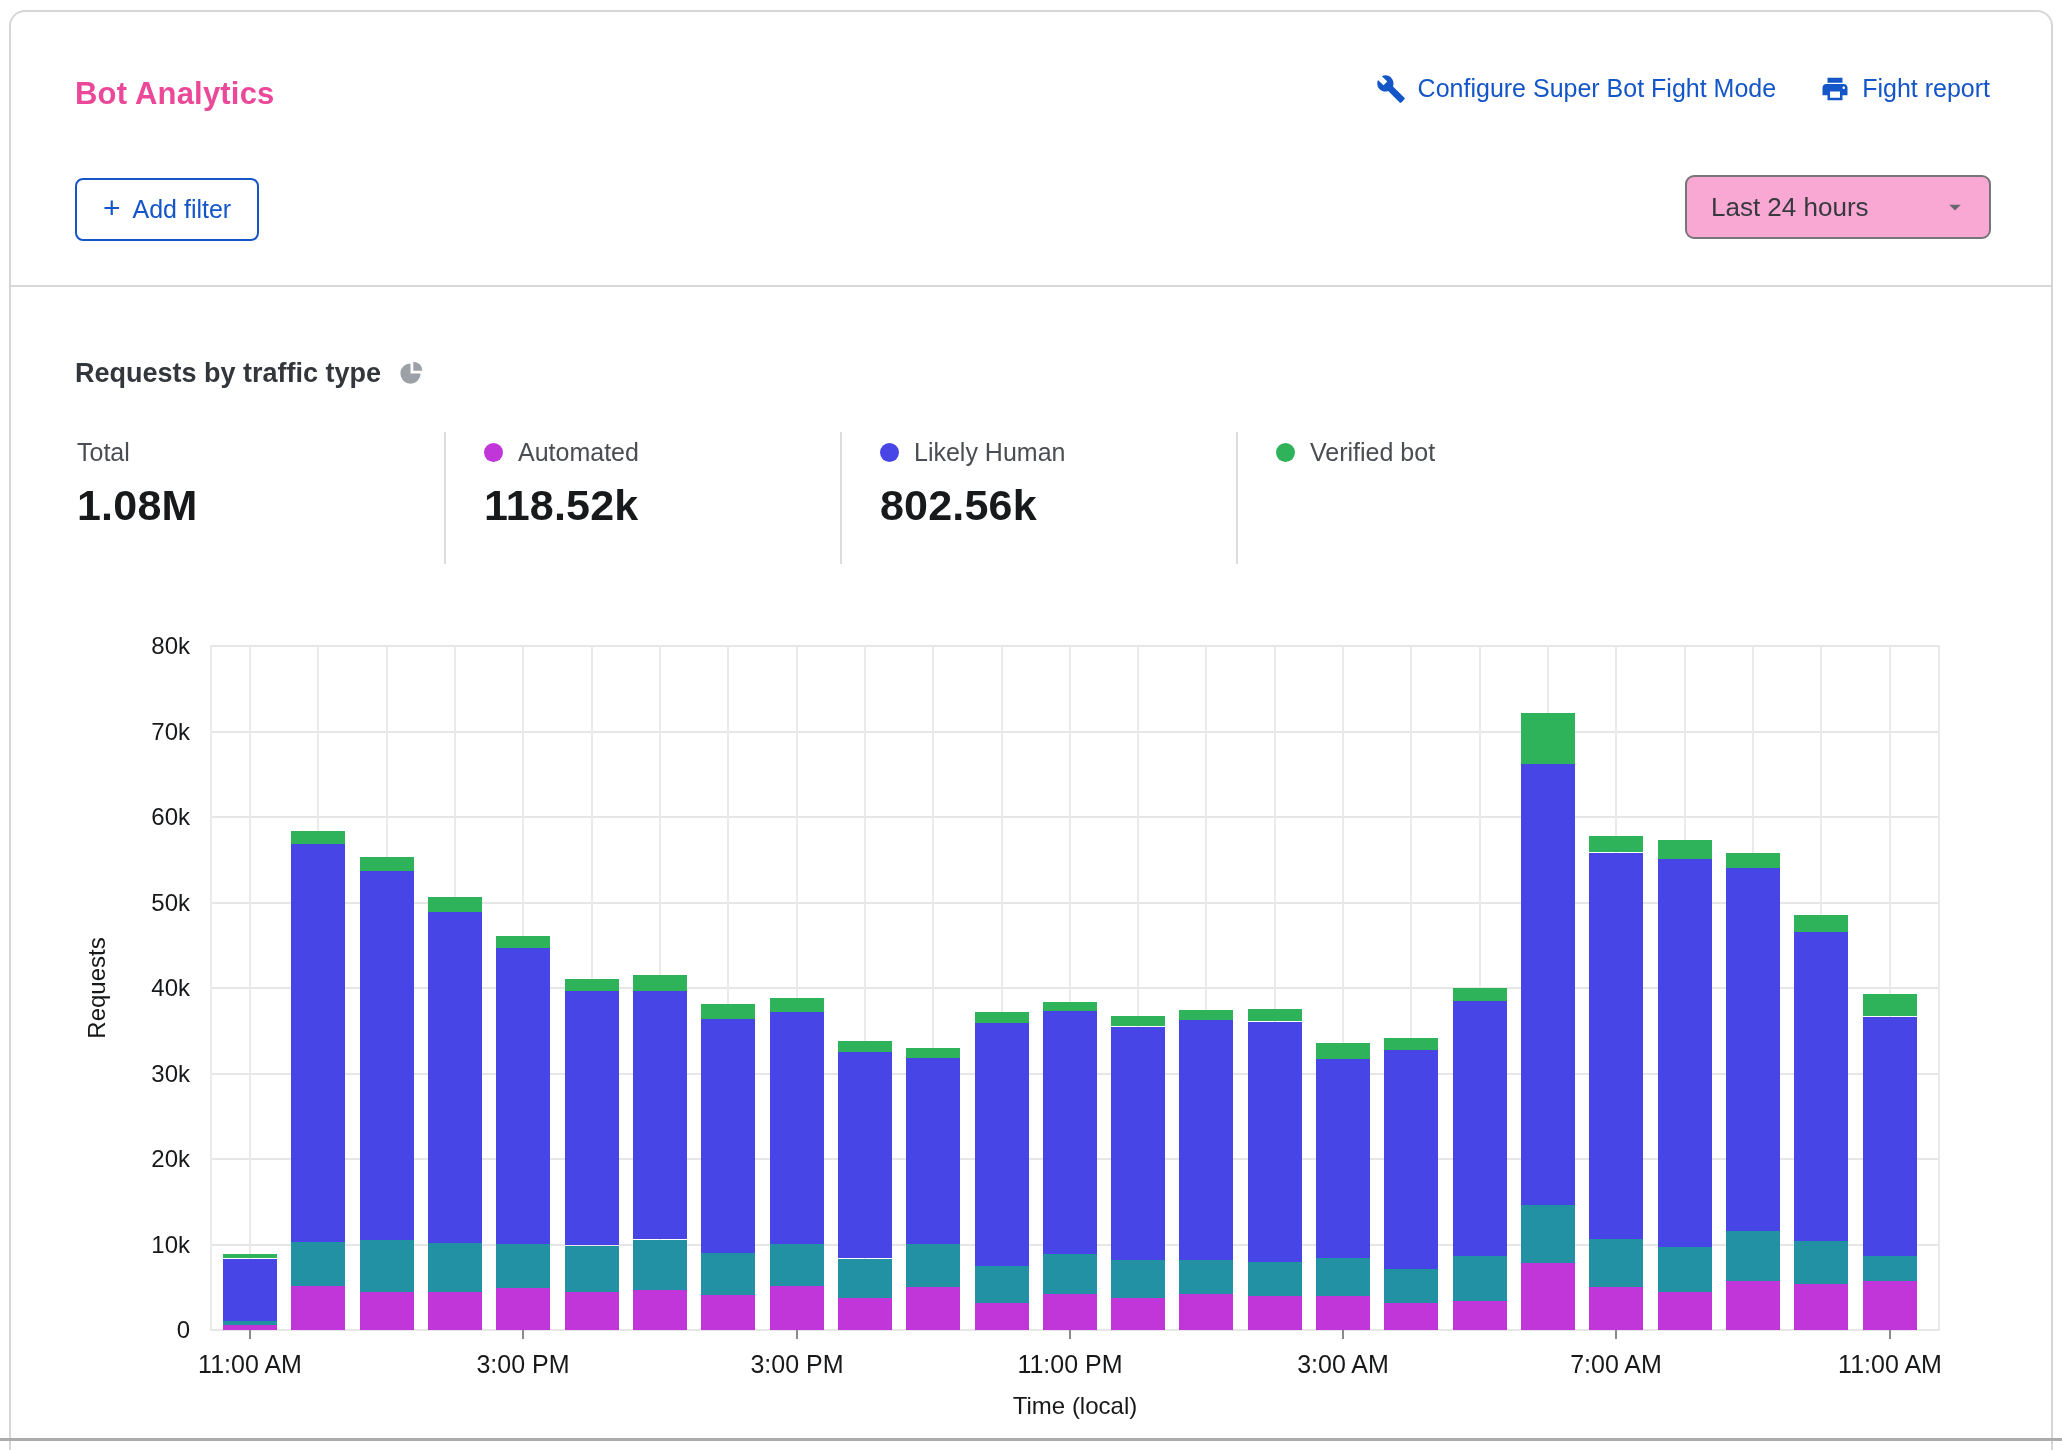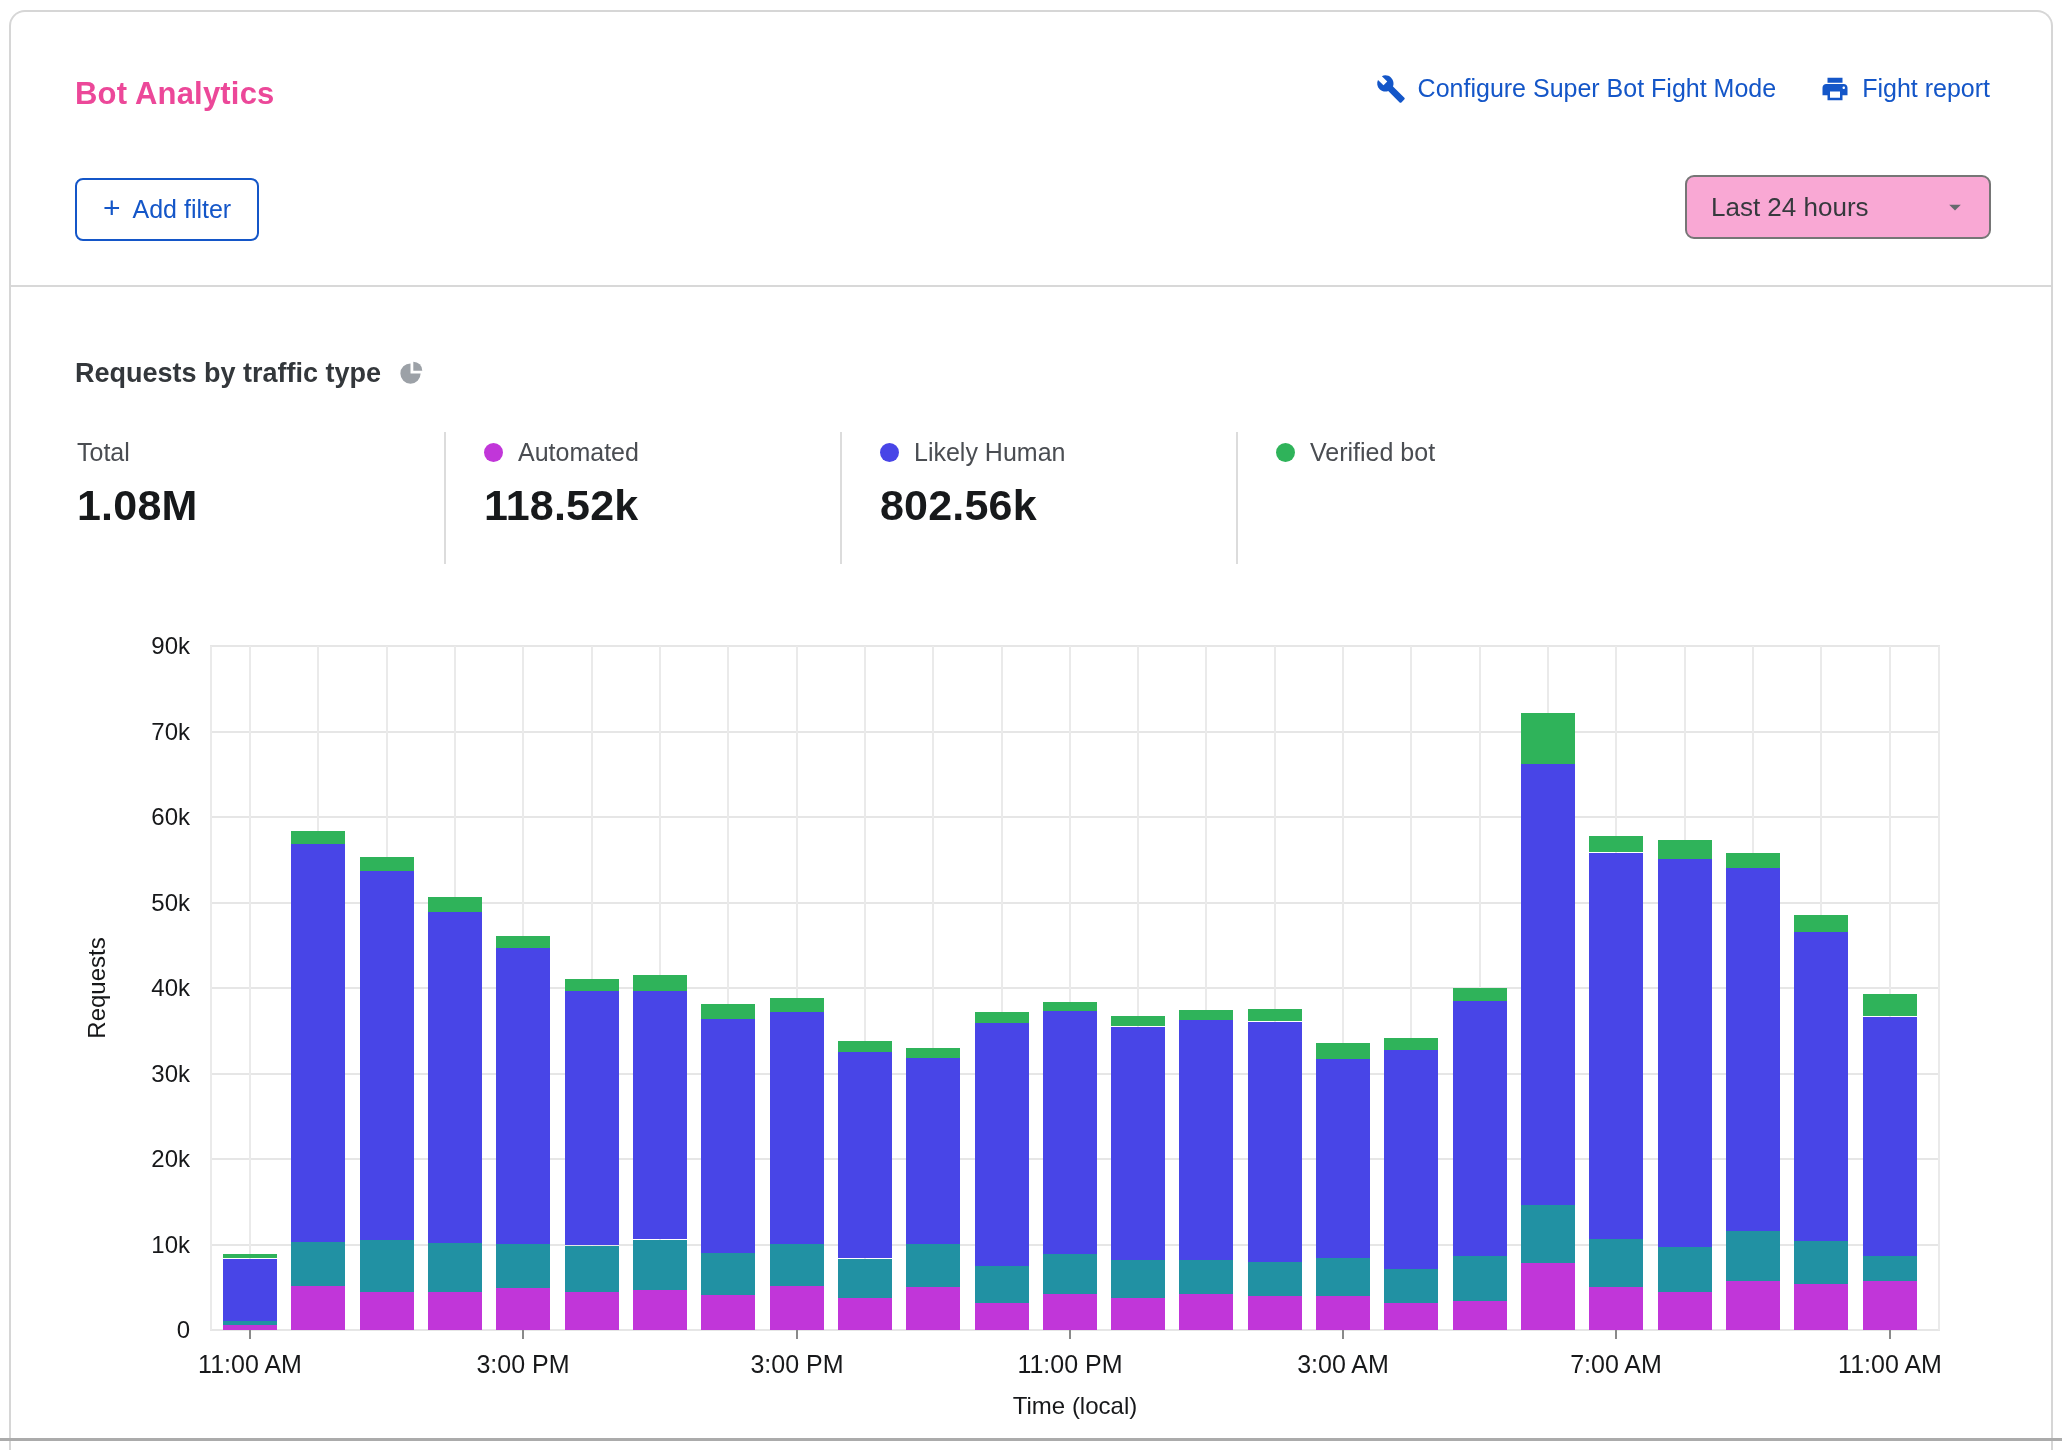--- a/index.html
+++ b/index.html
@@ -149,21 +149,21 @@
     <div class="ylab" style="top: 414px;">30k</div>
     <div class="gl-h" style="top: 341px;"></div>
     <div class="ylab" style="top: 328px;">40k</div>
     <div class="gl-h" style="top: 256px;"></div>
     <div class="ylab" style="top: 243px;">50k</div>
     <div class="gl-h" style="top: 170px;"></div>
     <div class="ylab" style="top: 157px;">60k</div>
     <div class="gl-h" style="top: 85px;"></div>
     <div class="ylab" style="top: 72px;">70k</div>
     <div class="gl-h" style="top: -1px;"></div>
-    <div class="ylab" style="top: -14px;">90k</div>
+    <div class="ylab" style="top: -14px;">80k</div>
     <div class="gl-v" style="left: 0px;"></div>
     <div class="gl-v" style="left: 1728px;"></div>
     <div class="gl-v" style="left: 39px;"></div>
     <div class="gl-v" style="left: 107px;"></div>
     <div class="gl-v" style="left: 176px;"></div>
     <div class="gl-v" style="left: 244px;"></div>
     <div class="gl-v" style="left: 312px;"></div>
     <div class="gl-v" style="left: 381px;"></div>
     <div class="gl-v" style="left: 449px;"></div>
     <div class="gl-v" style="left: 517px;"></div>

